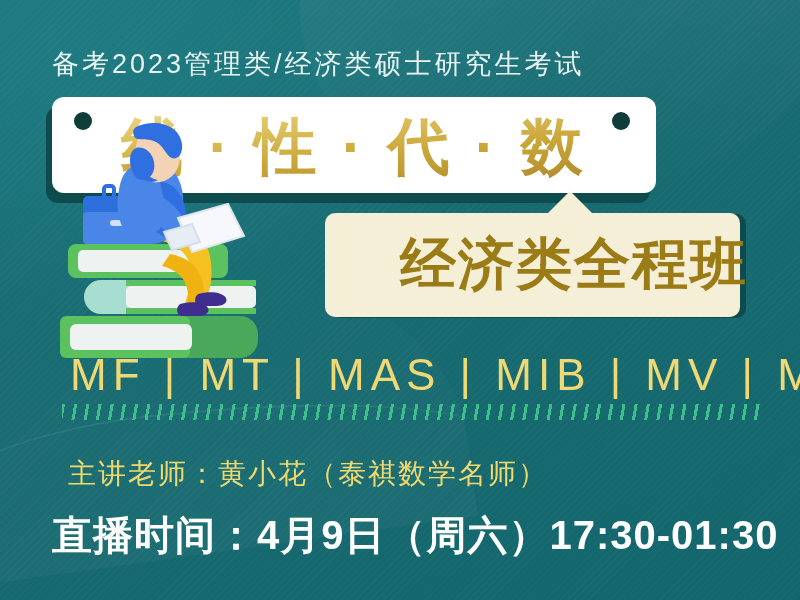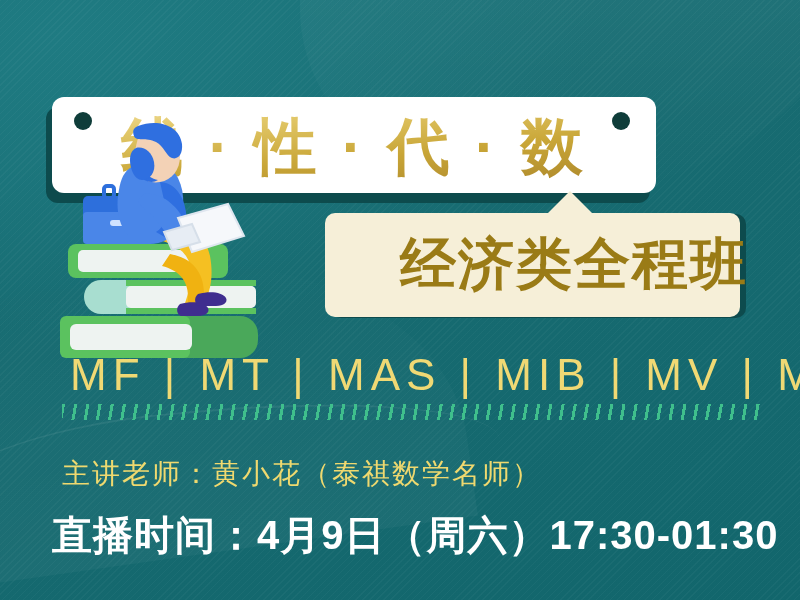--- a/index.html
+++ b/index.html
@@ -91,21 +91,21 @@
     font-weight:300;
   }
   .dashline{
     position:absolute;left:62px;top:404px;width:700px;height:16px;
     background-image:repeating-linear-gradient(100deg,
        #3fbf8c 0px,#3fbf8c 3px, rgba(0,0,0,0) 3px, rgba(0,0,0,0) 12px);
   }
 
   
   .teacher{
-    position:absolute;left:62px;top:455px;
+    position:absolute;left:68px;top:455px;
     font-size:28px;letter-spacing:2px;color:#efd96f;white-space:nowrap;
   }
   
   .livetime{
     position:absolute;left:52px;top:508px;
     font-size:40px;font-weight:700;letter-spacing:1px;color:#ffffff;white-space:nowrap;
   }
 
   
   .illus{position:absolute;left:52px;top:108px;width:300px;height:250px;}
@@ -114,20 +114,21 @@
 </head>
 <body>
 
 <div id="poster">
 
   <div class="texture"></div>
   <div class="wave wave-top"></div>
   <div class="wave wave-bot"></div>
   <div class="wave-line"></div>
 
+  <div class="kicker">备考2023管理类/经济类硕士研究生考试</div>
 
   <div class="white-banner">
     <span class="dot dot-l"></span>
     <span class="dot dot-r"></span>
     <div class="main-title">线 · 性 · 代 · 数</div>
   </div>
 
   <div class="illus">
     <svg width="300" height="250" viewBox="0 0 300 250" xmlns="http://www.w3.org/2000/svg">
 

